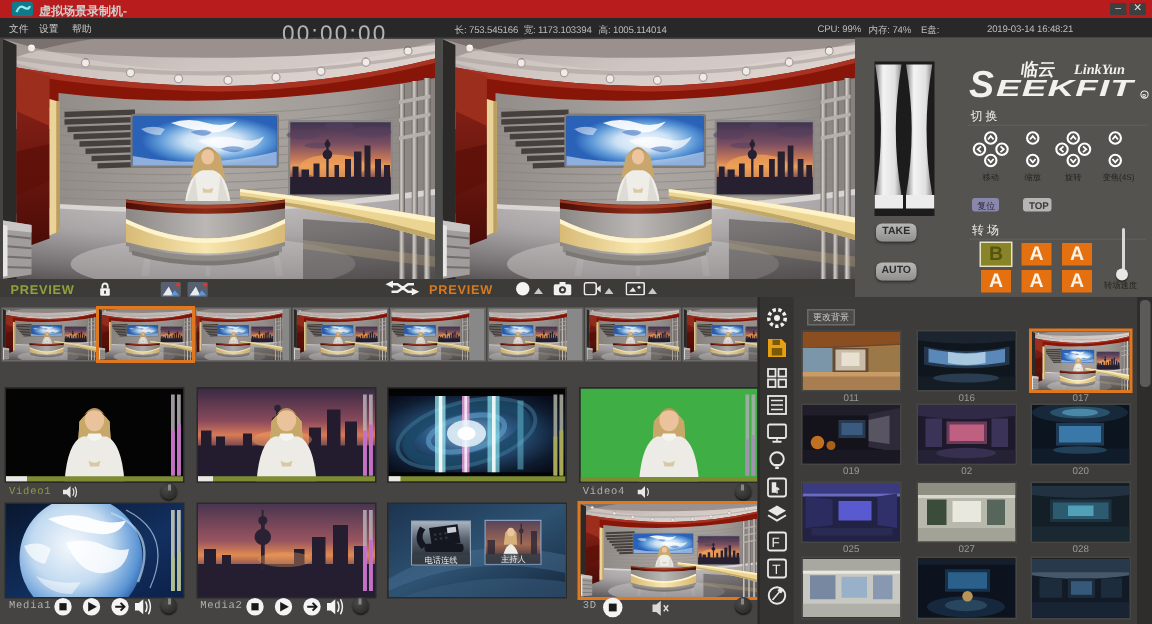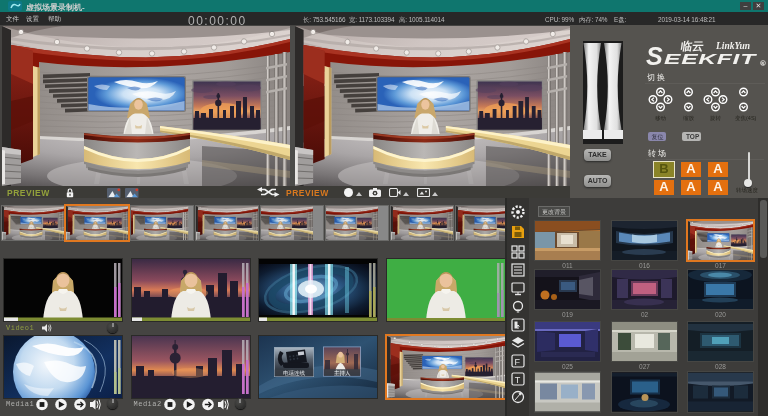--- a/index.html
+++ b/index.html
@@ -1,18 +1,18 @@
 <!DOCTYPE html>
 <html><head><meta charset="utf-8">
 <style>
 html,body{margin:0;padding:0;background:#454442;width:768px;height:416px;overflow:hidden;}
 *{box-sizing:border-box;}
 body{font-family:"Liberation Sans",sans-serif;position:relative;}
 .abs{position:absolute;}
-#titlebar{left:0;top:0;width:768px;height:14px;background:#0f766e;}
+#titlebar{left:0;top:0;width:768px;height:14px;background:#b91c1c;}
 #titlebar .ttl{left:26px;top:2px;font-size:8px;color:#cfcfcf;font-weight:bold;}
 #menubar{left:0;top:12px;width:768px;height:13px;background:#282828;color:#c8c8c8;font-size:7.5px;}
 #menubar span{position:absolute;top:3px;}
 #menubar .st{font-size:6.4px;top:4px;color:#bdbdbd;letter-spacing:-0.1px;}
 .winbtn{top:2px;width:11px;height:8px;background:#3f3f3f;color:#ddd;font-size:7px;line-height:7px;text-align:center;}
 .tkbtn{width:27px;height:12px;background:linear-gradient(#b8b8b6,#8f8f8d);border-radius:4px;color:#2e2e2e;font-size:7px;font-weight:bold;text-align:center;line-height:12px;box-shadow:0 1px 2px #2a2a2a;}
 .sech{font-size:8px;color:#f0efec;letter-spacing:2px;}
 .abbtn{width:20px;height:15px;background:#e4700f;color:#fdf3e6;font-size:13px;font-weight:bold;text-align:center;line-height:14px;}
 .bsel{background:#8a8428;color:#55550f;outline:1.5px solid #e8e4c8;}
 .thumb{top:8px;width:62px;height:34px;outline:1px solid #6a6a68;background:#888;}
@@ -38,21 +38,21 @@
       <path d="M3 7 Q5 2 8 4 Q11 6 12 3" stroke="#9fe8f0" stroke-width="1.5" fill="none"></path>
     </svg>
   <span class="abs ttl">虚拟场景录制机-</span>
   <div class="abs winbtn" style="left:740px;">–</div>
   <div class="abs winbtn" style="left:753px;">✕</div>
 </div>
 <div class="abs" id="menubar">
   <span style="left:6px;font-size:6.5px">文件</span>
     <span style="left:26px;font-size:6.5px">设置</span>
     <span style="left:48px;font-size:6.5px">帮助</span>
-  <span style="left:188px;font-size:12px;top:1.5px;color:#b2b2b2;letter-spacing:1.5px">00:00:00</span>
+  <span style="left:188px;font-size:15px;top:1.5px;color:#b2b2b2;letter-spacing:1.5px">00:00:00</span>
   <span class="st" style="left:303px">长: 753.545166</span>
   <span class="st" style="left:349px">宽: 1173.103394</span>
   <span class="st" style="left:399px">高: 1005.114014</span>
   <span class="st" style="left:545px">CPU: 99%</span>
   <span class="st" style="left:579px">内存: 74%</span>
   <span class="st" style="left:614px">E盘:</span>
   <span class="st" style="left:658px">2019-03-14 16:48:21</span>
 </div>
 
 <svg width="0" height="0" style="position:absolute">
@@ -700,20 +700,28 @@
     <use href="#vu4"></use>
   </svg>
   <div class="abs vlabel" style="left:4px;top:124px;width:118px">
       <span style="color:#8f9c42">Video1</span>
       <svg class="spk" width="10" height="8" viewBox="0 0 10 8">
         <path d="M0,2.5 H2.5 L5,0 V8 L2.5,5.5 H0 Z" fill="#e8e8e8"></path>
         <path d="M6.5,1.5 Q8,4 6.5,6.5 M8,0.5 Q10,4 8,7.5" stroke="#e8e8e8" stroke-width="0.8" fill="none"></path>
       </svg>
       <span class="knob"></span>
     </div>
+  <div class="abs vlabel" style="left:386.5px;top:124px;width:118px">
+      <span style="color:#b0b0ae">Video4</span>
+      <svg class="spk" width="10" height="8" viewBox="0 0 10 8">
+        <path d="M0,2.5 H2.5 L5,0 V8 L2.5,5.5 H0 Z" fill="#e8e8e8"></path>
+        <path d="M6.5,1.5 Q8,4 6.5,6.5" stroke="#e8e8e8" stroke-width="0.8" fill="none"></path>
+      </svg>
+      <span class="knob"></span>
+    </div>
 
   <svg class="abs vimg" style="left:4px;top:138px" width="118" height="62" viewBox="0 0 118 62">
     <linearGradient id="m1bg" x1="0" y1="0" x2="1" y2="1">
         <stop offset="0" stop-color="#0a1830"></stop>
         <stop offset="0.6" stop-color="#123060"></stop>
         <stop offset="1" stop-color="#0c2048"></stop>
       </linearGradient>
     <rect width="118" height="62" fill="url(#m1bg)"></rect>
     <radialGradient id="erth" cx="0.42" cy="0.4" r="0.65">
         <stop offset="0" stop-color="#f4f8fc"></stop>
@@ -855,20 +863,34 @@
             <circle cx="29" cy="6.5" r="5.8" fill="#f4f4f4"></circle>
             <path d="M26.8,3.3 L32.6,6.5 L26.8,9.7 Z" fill="#1a1a1a"></path>
           </g>
           <g>
             <circle cx="48" cy="6.5" r="5.8" fill="#f4f4f4"></circle>
             <path d="M44.8,6.5 H51 M48.4,3.9 L51,6.5 L48.4,9.1" stroke="#1a1a1a" stroke-width="1.3" fill="none"></path>
           </g>
           <g transform="translate(58,0.5)">
             <path d="M0,3.5 H2.5 L5.5,1 V11 L2.5,8.5 H0 Z" fill="#f4f4f4"></path>
             <path d="M7,2.5 Q9,6 7,9.5 M9,1 Q11.5,6 9,11" stroke="#f4f4f4" stroke-width="1" fill="none"></path>
+          </g>
+        </svg></span>
+      <span class="knob"></span>
+    </div>
+  <div class="abs vlabel" style="left:386.5px;top:200px;width:118px">
+      <span style="color:#b0b0ae">3D</span>
+      <span class="pbtns" style="left:14px"><svg width="56" height="14" viewBox="0 0 56 14">
+          <g>
+            <circle cx="7.5" cy="7" r="6.5" fill="#f4f4f4"></circle>
+            <rect x="4.9" y="4.4" width="5.2" height="5.2" fill="#1a1a1a"></rect>
+          </g>
+          <g transform="translate(34,1.5)">
+            <path d="M0,3.5 H2.5 L5.5,1 V11 L2.5,8.5 H0 Z" fill="#d8d8d8"></path>
+            <path d="M7.5,4 L10.5,8 M10.5,4 L7.5,8" stroke="#d8d8d8" stroke-width="1" fill="none"></path>
           </g>
         </svg></span>
       <span class="knob"></span>
     </div>
 
   <div class="abs" style="left:505px;top:0;width:263px;height:218px;background:#3d3c3a;border-left:2px solid #2a2a28">
 
     <div class="abs" style="left:0;top:0;width:22px;height:218px;background:#343331">
       <svg width="22" height="218" viewBox="0 0 22 218">
         <g fill="#e8e8e8">

